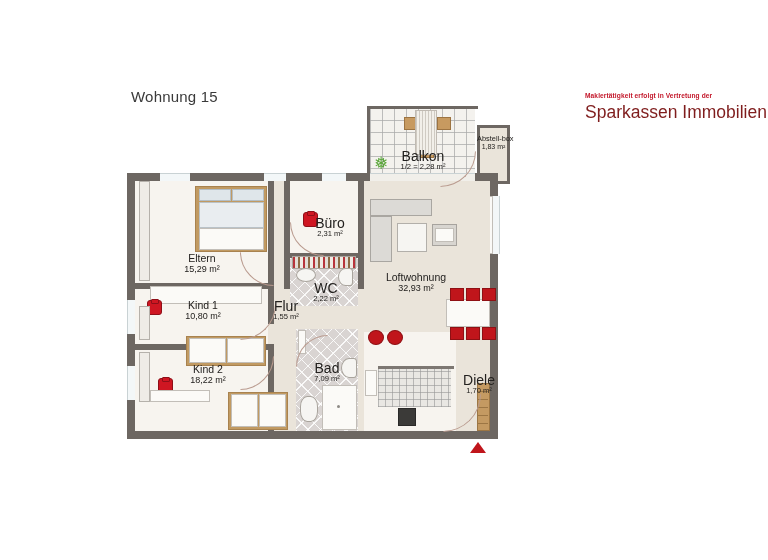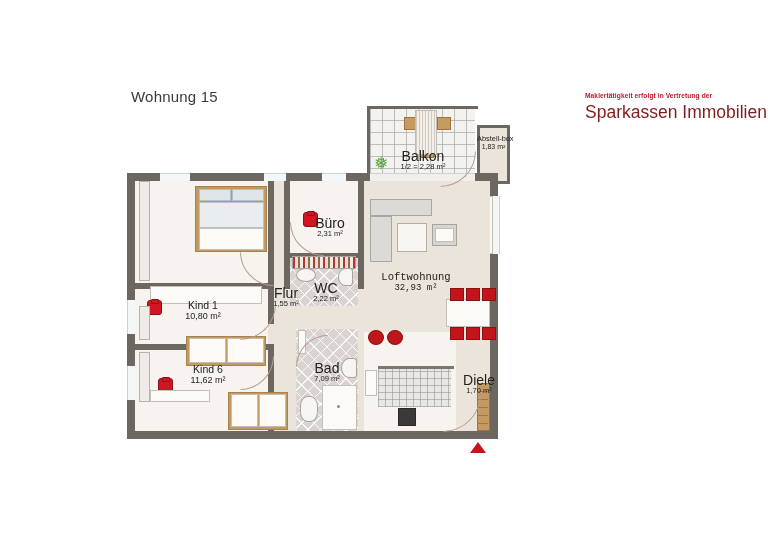--- a/index.html
+++ b/index.html
@@ -264,52 +264,56 @@
     <div class="door-arc" style="left:443px;top:394px;width:36px;height:36px;border-color:transparent #b99a8e #b99a8e transparent;border-radius:0 0 100% 0;"></div>
     <div class="entry-arrow" style="left:470px;top:442px;"></div>
 
     <div class="door-arc" style="left:240px;top:252px;width:32px;height:32px;border-color:transparent transparent #b99a8e #b99a8e;border-radius:0 0 0 100%;"></div>
     <div class="door-arc" style="left:240px;top:304px;width:34px;height:34px;border-color:transparent #b99a8e #b99a8e transparent;border-radius:0 0 100% 0;"></div>
     <div class="door-arc" style="left:240px;top:356px;width:32px;height:32px;border-color:transparent #b99a8e #b99a8e transparent;border-radius:0 0 100% 0;"></div>
     <div class="door-arc" style="left:290px;top:222px;width:32px;height:32px;border-color:transparent transparent #b99a8e #b99a8e;border-radius:0 0 0 100%;"></div>
     <div class="door-arc" style="left:296px;top:335px;width:30px;height:30px;border-color:#b99a8e transparent transparent #b99a8e;border-radius:100% 0 0 0;"></div>
     <div class="door-arc" style="left:440px;top:151px;width:34px;height:34px;border-color:transparent #b99a8e #b99a8e transparent;border-radius:0 0 100% 0;"></div>
 
+    <div class="room-label" style="left:163px;top:252px;width:78px;">
+      <span class="rn">Eltern</span>
+      <span class="ra">15,29 m²</span>
+    </div>
 
     <div class="room-label" style="left:168px;top:299px;width:70px;">
       <span class="rn">Kind 1</span>
       <span class="ra">10,80 m²</span>
     </div>
 
     <div class="room-label" style="left:172px;top:363px;width:72px;">
-      <span class="rn">Kind 6</span>
-      <span class="ra">11,62 m²</span>
+      <span class="rn">Kind 2</span>
+      <span class="ra">18,22 m²</span>
     </div>
 
     <div class="room-label sm" style="left:300px;top:219px;width:60px;">
       <span class="rn">Büro</span>
       <span class="ra">2,31 m²</span>
     </div>
 
     <div class="room-label sm" style="left:296px;top:284px;width:60px;">
       <span class="rn">WC</span>
       <span class="ra">2,22 m²</span>
     </div>
 
-    <div class="room-label sm" style="left:256px;top:289px;width:60px;">
+    <div class="room-label sm" style="left:256px;top:302px;width:60px;">
       <span class="rn">Flur</span>
       <span class="ra">1,55 m²</span>
     </div>
 
     <div class="room-label sm" style="left:300px;top:364px;width:54px;">
       <span class="rn">Bad</span>
       <span class="ra">7,09 m²</span>
     </div>
 
-    <div class="room-label" style="left:370px;top:271px;width:92px;font-family:Liberation Mono, monospace;">
+    <div class="room-label" style="left:370px;top:271px;width:92px;">
       <span class="rn">Loftwohnung</span>
       <span class="ra">32,93 m²</span>
     </div>
 
     <div class="room-label sm" style="left:459px;top:376px;width:40px;">
       <span class="rn">Diele</span>
       <span class="ra">1,70 m²</span>
     </div>
 
   </div>

